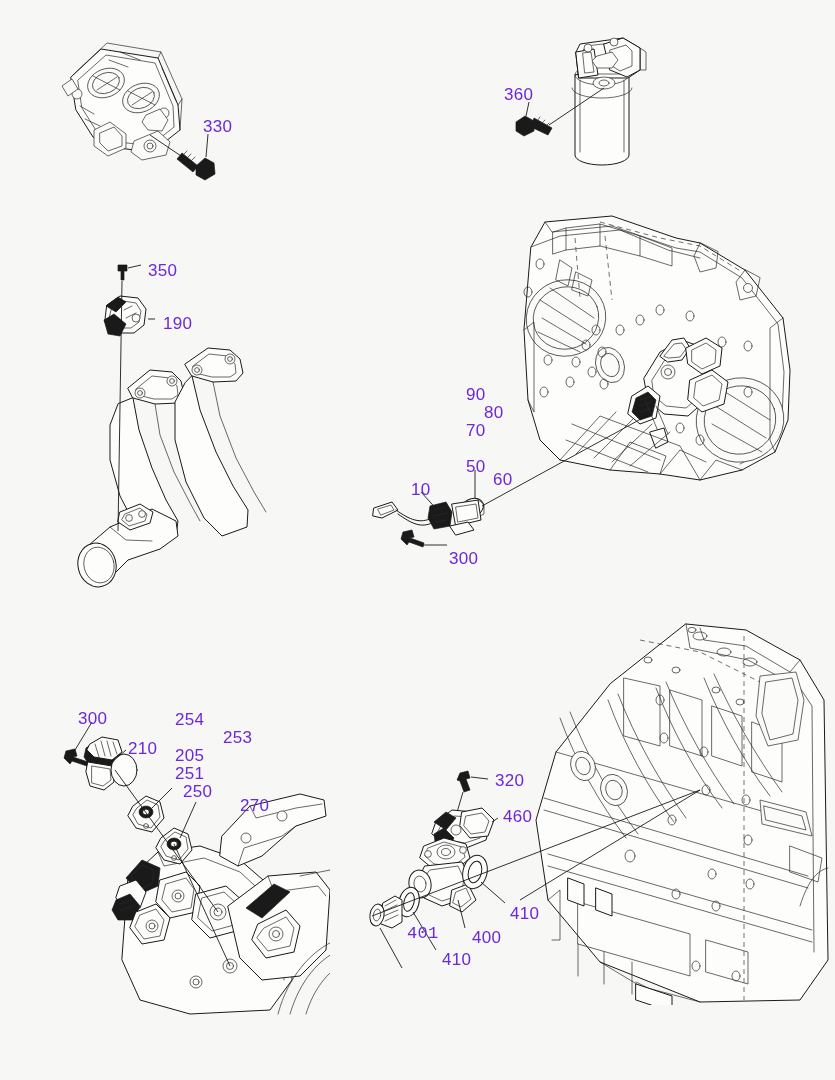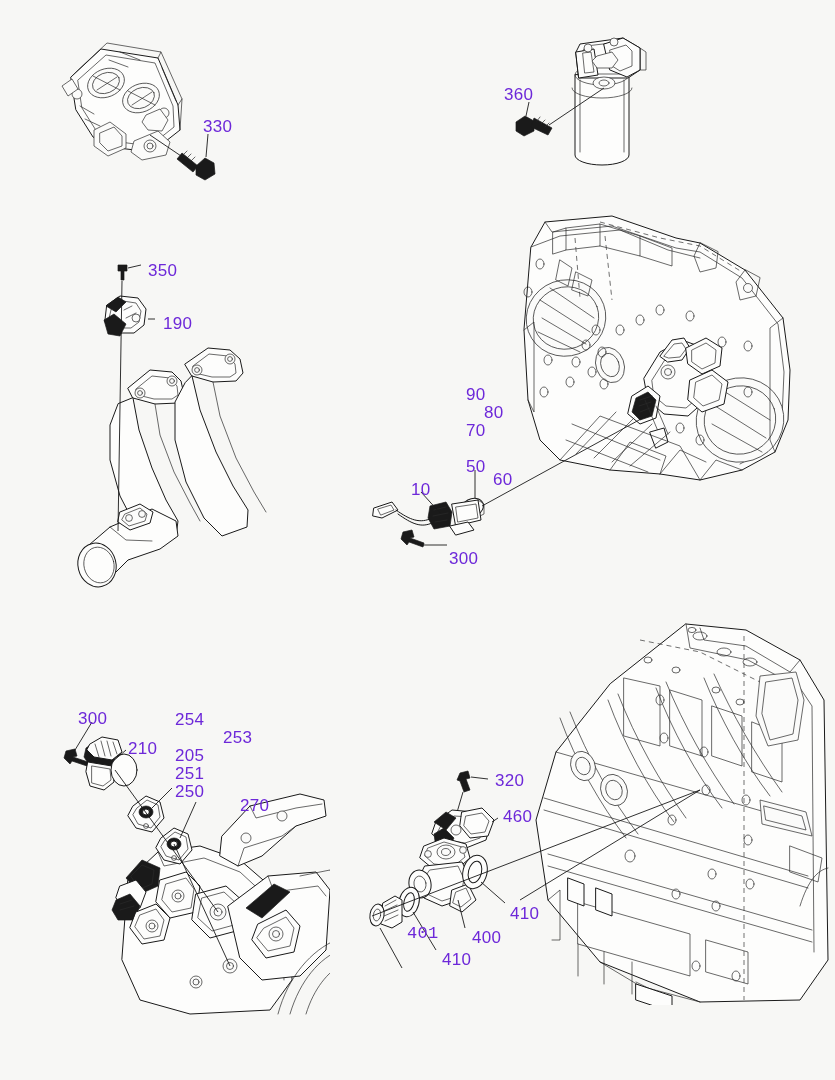--- a/index.html
+++ b/index.html
@@ -485,21 +485,21 @@
   <div class="lbl" style="left:466px;top:458px;">50</div>
 
   <div class="lbl" style="left:411px;top:481px;">10</div>
   <div class="lbl" style="left:449px;top:550px;">300</div>
 
   <div class="lbl" style="left:78px;top:710px;">300</div>
   <div class="lbl" style="left:175px;top:711px;">254</div>
   <div class="lbl" style="left:175px;top:729px;margin-left:48px;">253</div>
   <div class="lbl" style="left:175px;top:747px;">205</div>
   <div class="lbl" style="left:175px;top:765px;">251</div>
-  <div class="lbl" style="left:175px;top:783px;">250</div>
+  <div class="lbl" style="left:183px;top:783px;">250</div>
   <div class="lbl" style="left:128px;top:740px;">210</div>
   <div class="lbl" style="left:197px;top:797px;margin-left:43px;">270</div>
 
   <div class="lbl" style="left:495px;top:772px;">320</div>
   <div class="lbl" style="left:503px;top:808px;">460</div>
   <div class="lbl" style="left:510px;top:905px;">410</div>
   <div class="lbl" style="left:472px;top:929px;">400</div>
   <div class="lbl" style="left:442px;top:951px;">410</div>
   <div class="lbl" style="left:407px;top:925px;font-family:Liberation Mono, monospace;">401</div>
 

